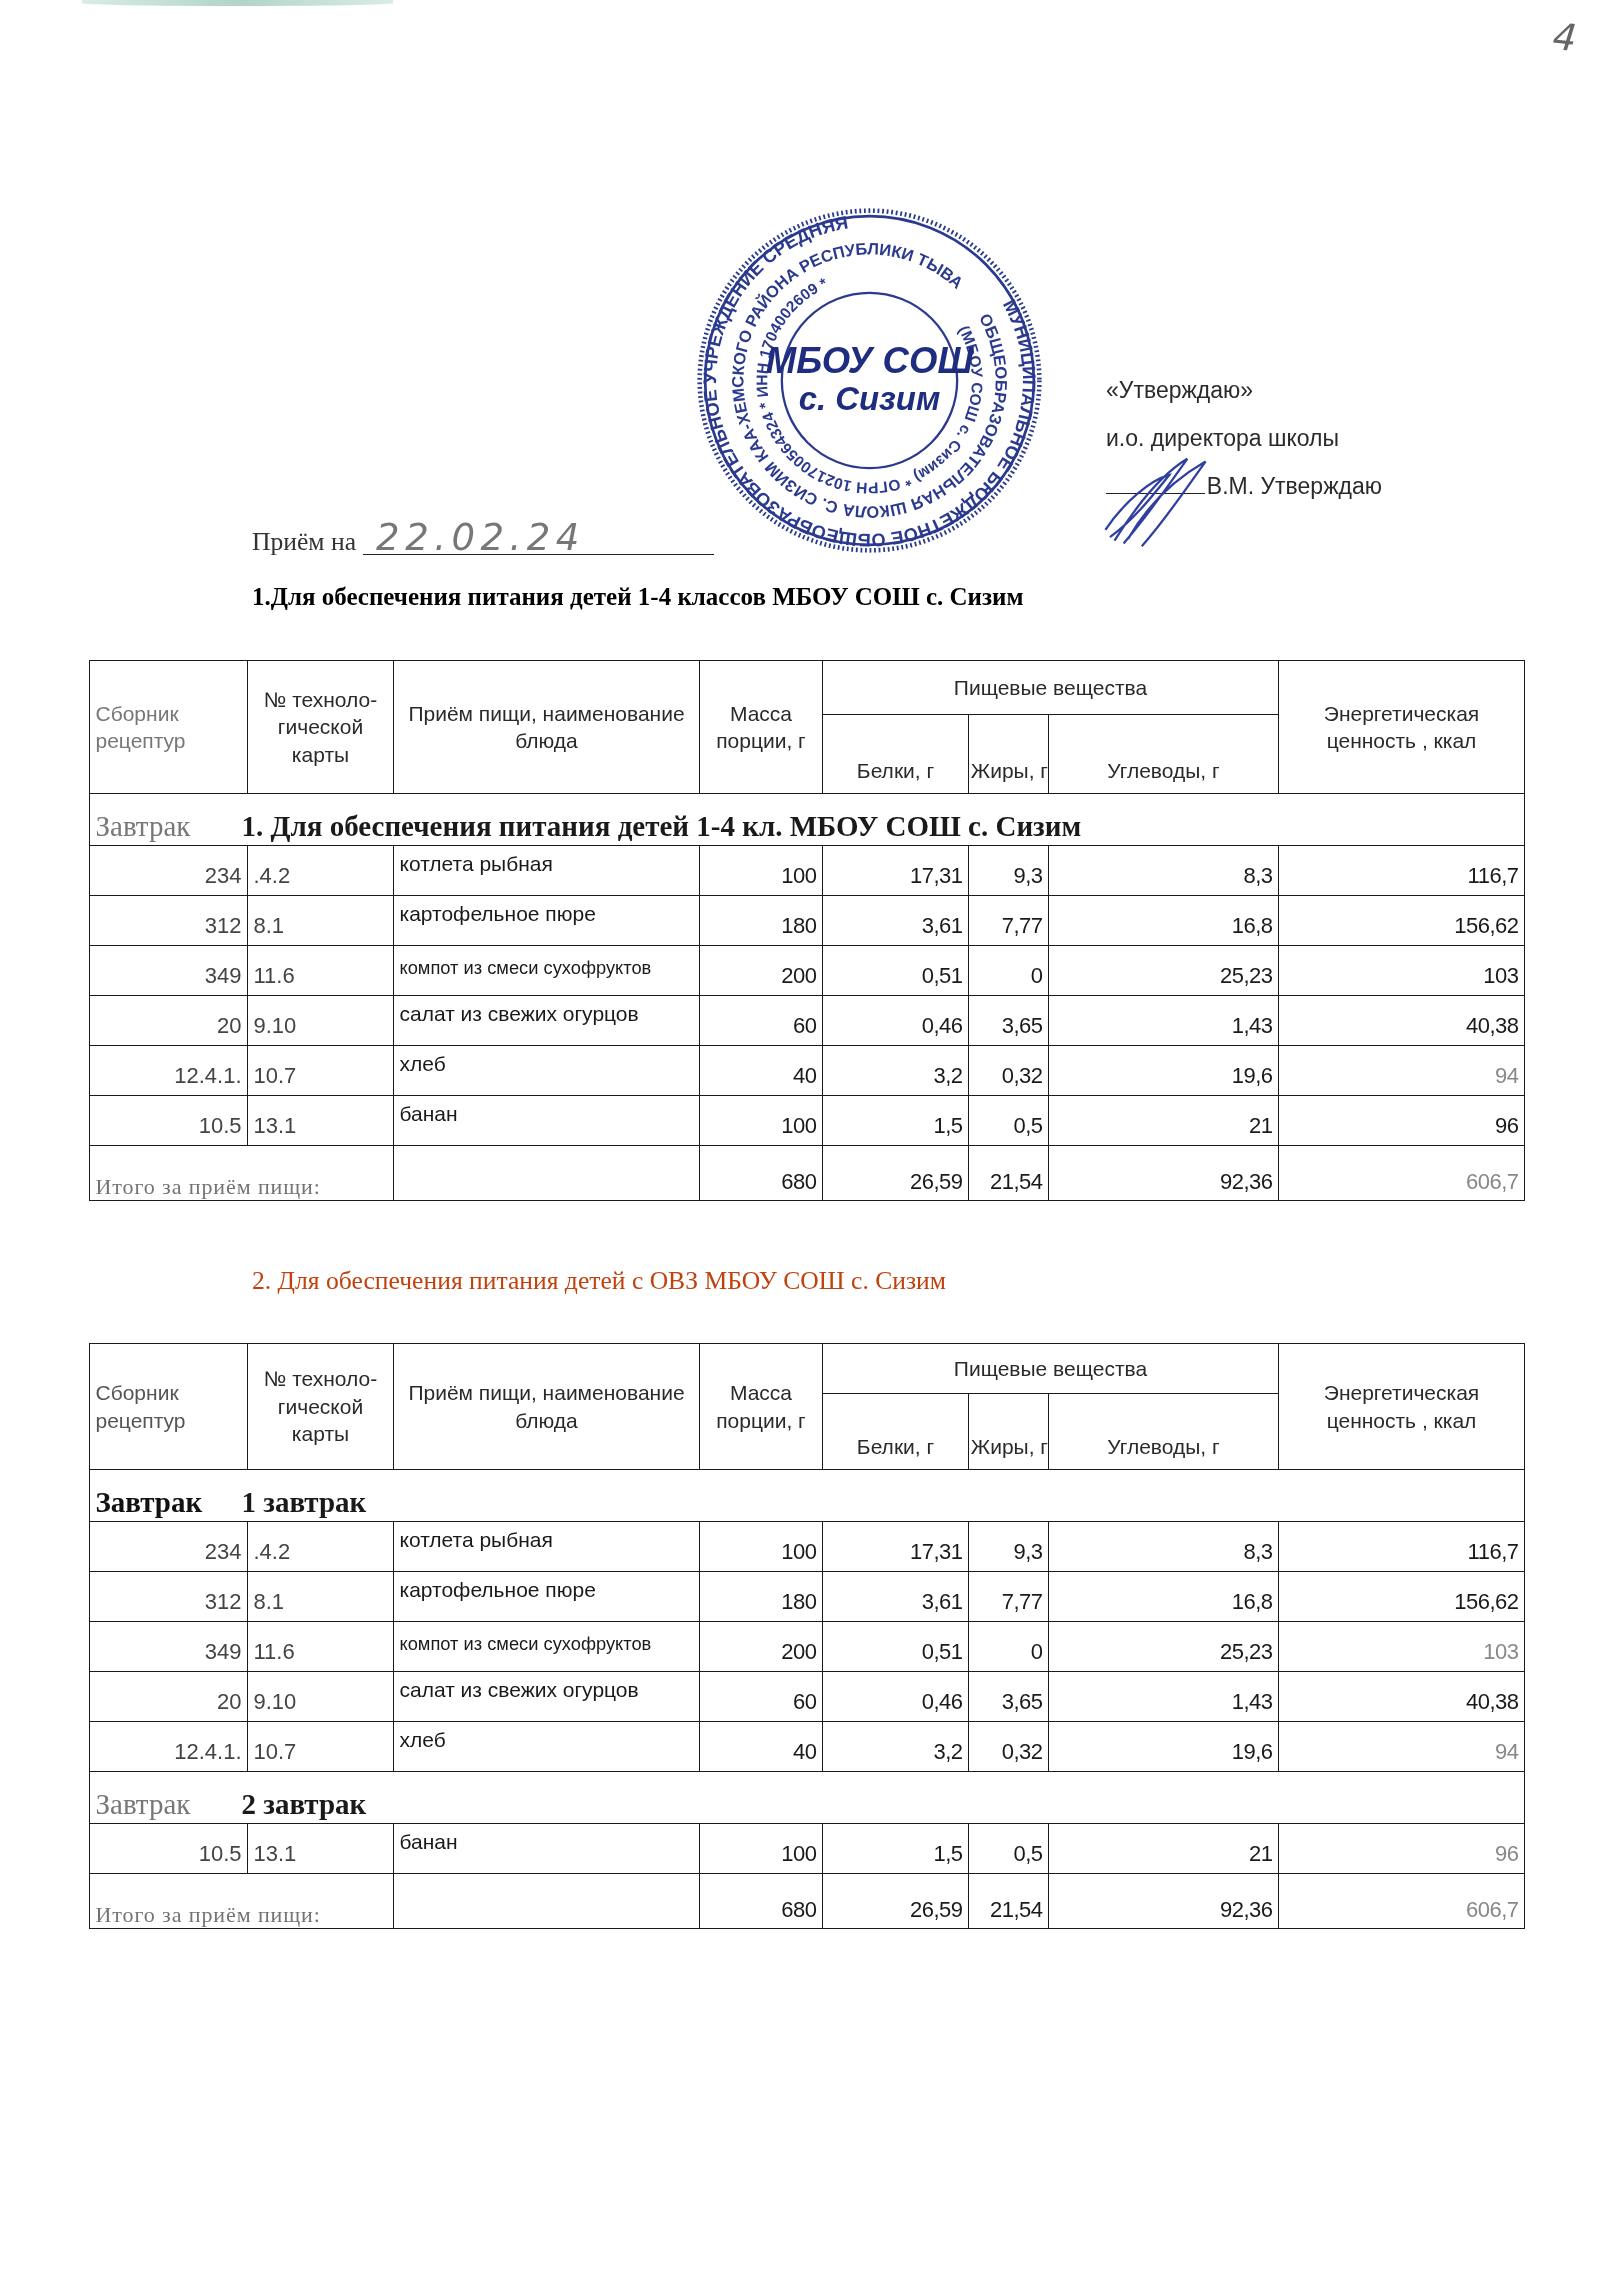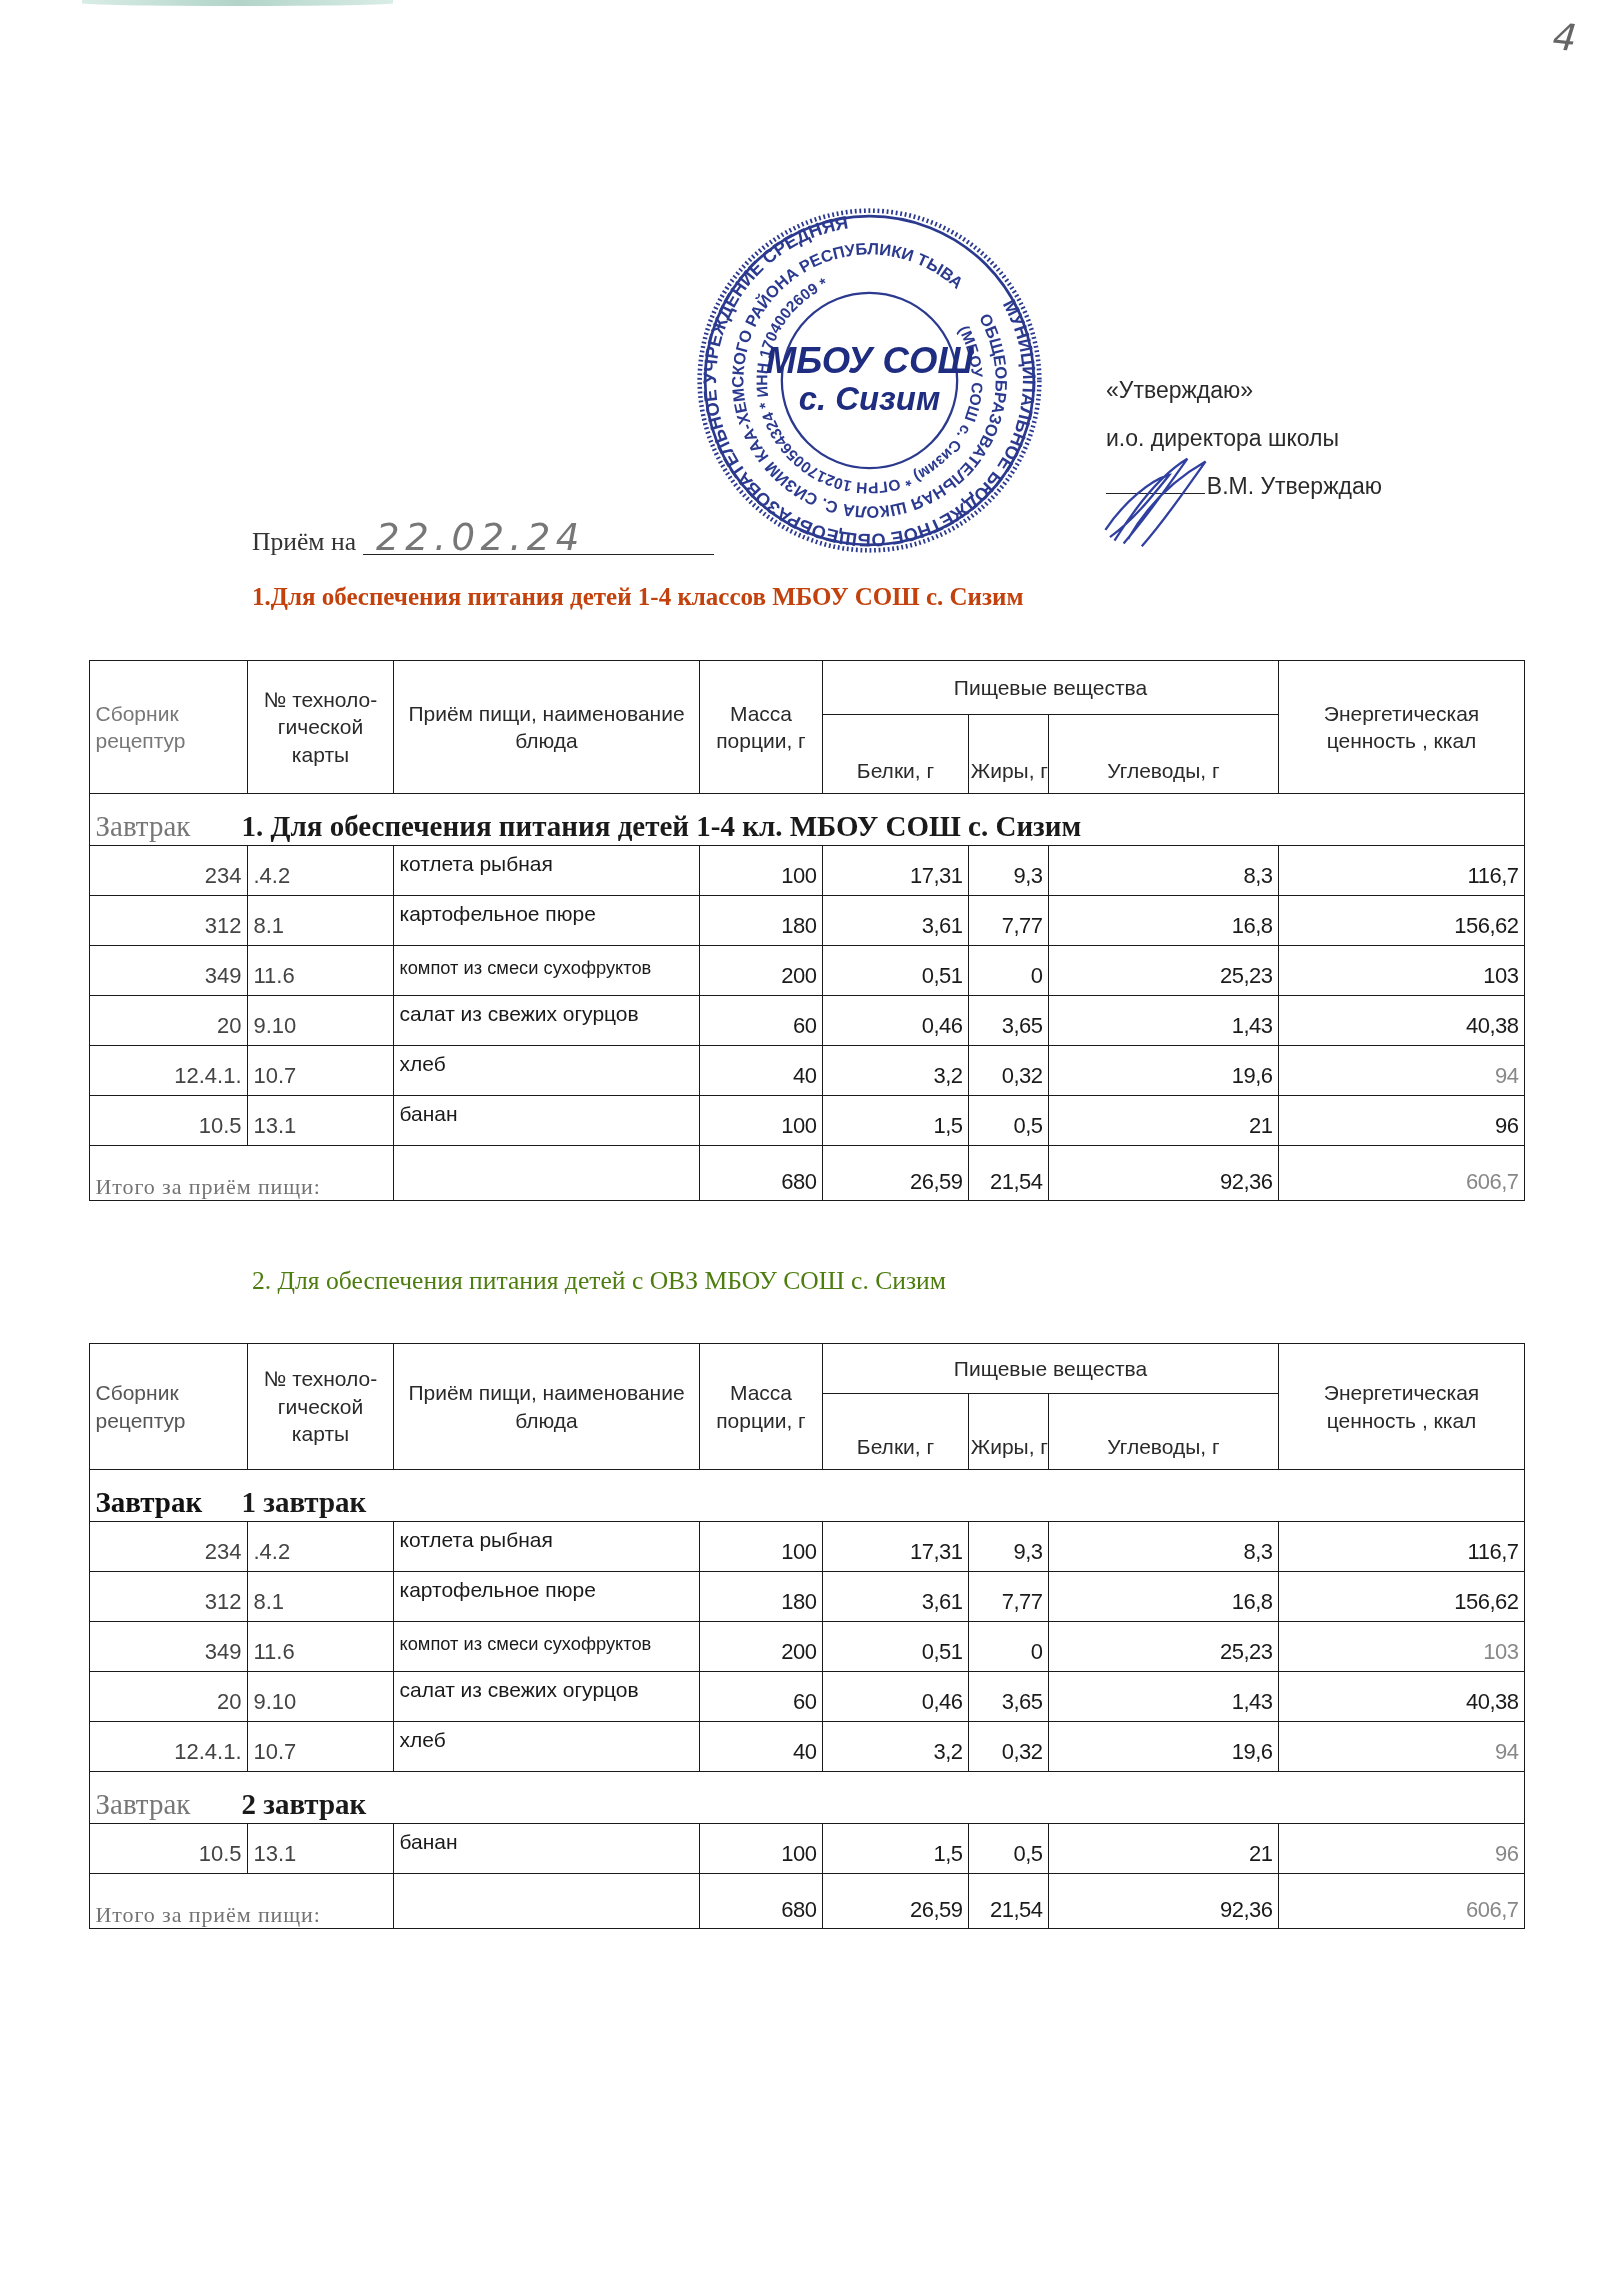--- a/index.html
+++ b/index.html
@@ -20,23 +20,23 @@
   .approve .sig-line { display:inline-block; width:99px; border-bottom:1.4px solid #222; margin-right:1.8px; vertical-align:baseline; height:9.1px;}
   .signature { position:absolute; left:1096px; top:457px; width:128px; height:91px; }
 
   
   .menu-date { position:absolute; left:252px; top:523px; font-size:25.6px; color:#333; }
   .menu-date .label { display:inline-block; }
   .menu-date .date-field { display:inline-block; width:338px; border-bottom:1.4px solid #222; margin-left:7.3px;
                            font-family:"DejaVu Sans", sans-serif; font-style:italic; font-size:37px;
                            color:#777; letter-spacing:5.5px; line-height:29px; height:31px; overflow:visible; padding-left:12.8px; }
 
-  .section-title { position:absolute; font-size:25px; font-weight:bold; color:#c2410c; white-space:nowrap; }
+  .section-title { position:absolute; font-size:25px; font-weight:bold; color:#000000; white-space:nowrap; }
   .section-title.t1 { left:252px; top:583px; }
-  .section-title.t2 { left:252px; top:1266px; font-weight:normal; font-size:25.6px; color:#4d7c0f; }
+  .section-title.t2 { left:252px; top:1266px; font-weight:normal; font-size:25.6px; color:#c2410c; }
 
   
   table.menu { position:absolute; left:89px; width:1436px; border-collapse:collapse; table-layout:fixed;
                font-size:21px; }
   table.menu td, table.menu th { border:1.8px solid #1a1a1a; padding:0 5.5px; overflow:hidden; white-space:nowrap; }
   table.menu th { font-weight:normal; font-family:"Liberation Sans", sans-serif; font-size:21px; color:#2a2a2a; line-height:27.4px; }
   table.menu th.left { text-align:left; color:#777; }
   table.menu th.sub { vertical-align:bottom; padding-bottom:9.1px; }
   table.menu td.num { text-align:right; vertical-align:bottom; padding-bottom:5.5px; font-family:"Liberation Sans", sans-serif; font-size:22px; letter-spacing:-0.5px; }
   table.menu td.code { text-align:left; vertical-align:bottom; padding-bottom:5.5px; font-family:"Liberation Sans", sans-serif; font-size:22px; color:#444; }

